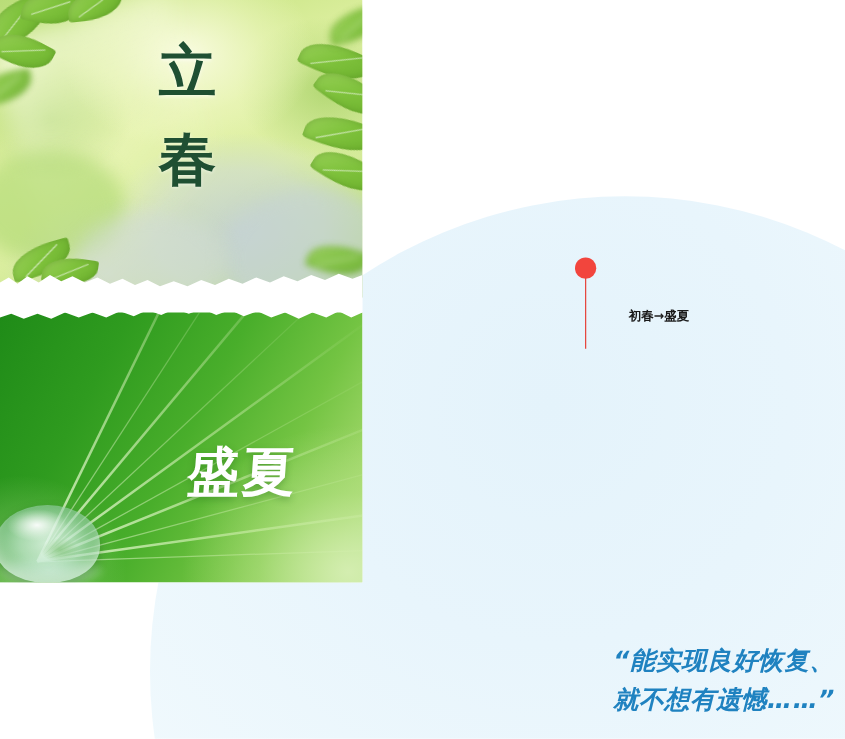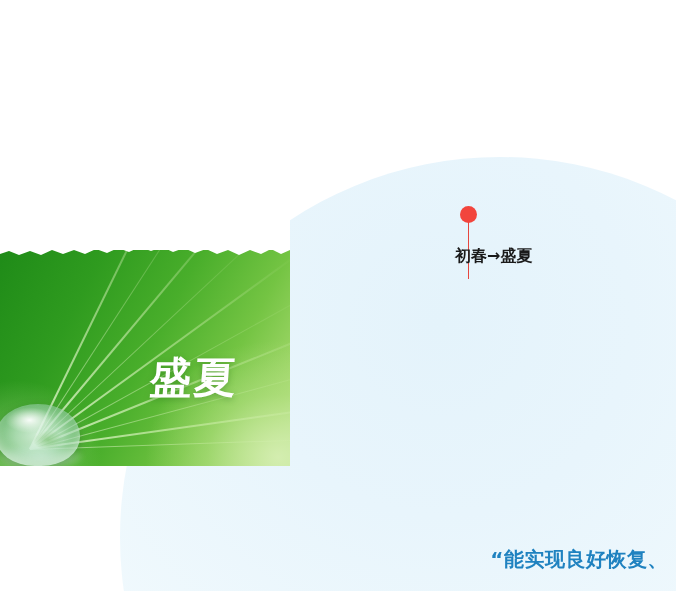--- a/index.html
+++ b/index.html
@@ -193,23 +193,23 @@
   .pin-stem {
     position: absolute;
     left: 8px;
     top: 16px;
     width: 1px;
     height: 57px;
     background: #e6473f;
   }
   .pin-label {
     position: absolute;
-    left: 455px;
+    left: 503px;
     top: 246px;
-    font-size: 16px;
+    font-size: 10px;
     font-weight: 700;
     color: #1a1a1a;
     white-space: nowrap;
     z-index: 6;
     font-family: "DejaVu Sans", "Liberation Sans", sans-serif;
   }
 
   
   .quote {
     position: absolute;
@@ -218,29 +218,54 @@
     width: 200px;
     text-align: right;
     color: #1f82c0;
     font-size: 20px;
     font-weight: 700;
     line-height: 31px;
     letter-spacing: 0.5px;
     z-index: 6;
     font-family: "DejaVu Sans", "Liberation Sans", sans-serif;
   }
-  .quote-line { display: block; white-space: nowrap; }
+  .quote-line { display: block; white-space: nowrap; font-style: italic; }
 </style>
 </head>
 <body>
 
 <div class="bg-circle"></div>
 
 <div class="photo-card">
 
+  <div class="photo-spring">
+    <div class="sun-streak"></div>
+
+    <div class="blurblob" style="left:-20px;top:120px;width:120px;height:90px;background:rgba(168,213,108,.55);"></div>
+    <div class="blurblob" style="left:180px;top:150px;width:140px;height:110px;background:rgba(196,210,214,.6);"></div>
+    <div class="blurblob" style="left:60px;top:170px;width:120px;height:80px;background:rgba(210,220,216,.5);"></div>
+
+    <div class="leaf soft" style="left:-12px;top:2px;width:52px;height:30px;transform:rotate(-22deg);"></div>
+    <div class="leaf soft" style="left:18px;top:-6px;width:46px;height:26px;transform:rotate(12deg);"></div>
+    <div class="leaf soft" style="left:54px;top:-8px;width:44px;height:24px;transform:rotate(-6deg);"></div>
+    <div class="leaf soft" style="left:-6px;top:28px;width:48px;height:26px;transform:rotate(28deg);"></div>
+    <div class="leaf blurry" style="left:-18px;top:58px;width:44px;height:24px;transform:rotate(-10deg);"></div>
+
+    <div class="leaf soft" style="left:240px;top:36px;width:58px;height:26px;transform:rotate(24deg);"></div>
+    <div class="leaf soft" style="left:252px;top:62px;width:56px;height:26px;transform:rotate(36deg);"></div>
+    <div class="leaf soft" style="left:244px;top:94px;width:60px;height:26px;transform:rotate(20deg);"></div>
+    <div class="leaf soft" style="left:250px;top:124px;width:56px;height:26px;transform:rotate(32deg);"></div>
+    <div class="leaf blurry" style="left:262px;top:8px;width:46px;height:24px;transform:rotate(-14deg);"></div>
+
+    <div class="leaf soft" style="left:8px;top:196px;width:50px;height:24px;transform:rotate(-16deg);"></div>
+    <div class="leaf soft" style="left:34px;top:206px;width:44px;height:22px;transform:rotate(8deg);"></div>
+    <div class="leaf blurry" style="left:246px;top:196px;width:48px;height:24px;transform:rotate(18deg);"></div>
+
+    <div class="spring-title">立春</div>
+  </div>
 
   <div class="torn">
     <svg viewBox="0 0 290 44" preserveAspectRatio="none" aria-hidden="true">
       <path d="M0,10 L7,6 L14,11 L22,5 L31,10 L40,4 L49,9 L58,5 L68,10 L78,6 L88,11 L98,7 L108,12 L118,8 L128,13 L139,9 L150,13 L161,8 L172,12 L183,7 L194,11 L205,6 L216,10 L227,5 L238,9 L249,4 L260,8 L271,3 L282,7 L290,4 L290,34 L281,38 L271,33 L261,38 L250,34 L239,39 L228,34 L217,38 L206,33 L195,37 L184,32 L173,36 L162,31 L151,35 L140,31 L129,36 L118,32 L107,37 L96,33 L85,38 L74,34 L63,38 L52,34 L41,39 L30,35 L19,39 L9,35 L0,38 Z" fill="#ffffff"></path>
     </svg>
   </div>
 
   <div class="photo-summer">
     <div class="vein" style="transform:rotate(-64deg);"></div>
     <div class="vein thin" style="transform:rotate(-57deg);"></div>
@@ -262,13 +287,14 @@
 </div>
 
 <div class="pin">
   <div class="pin-dot"></div>
   <div class="pin-stem"></div>
 </div>
 <div class="pin-label">初春→盛夏</div>
 
 <div class="quote">
   <span class="quote-line">“能实现良好恢复、</span>
+  <span class="quote-line">就不想有遗憾……”</span>
 </div>
 
 </body></html>

